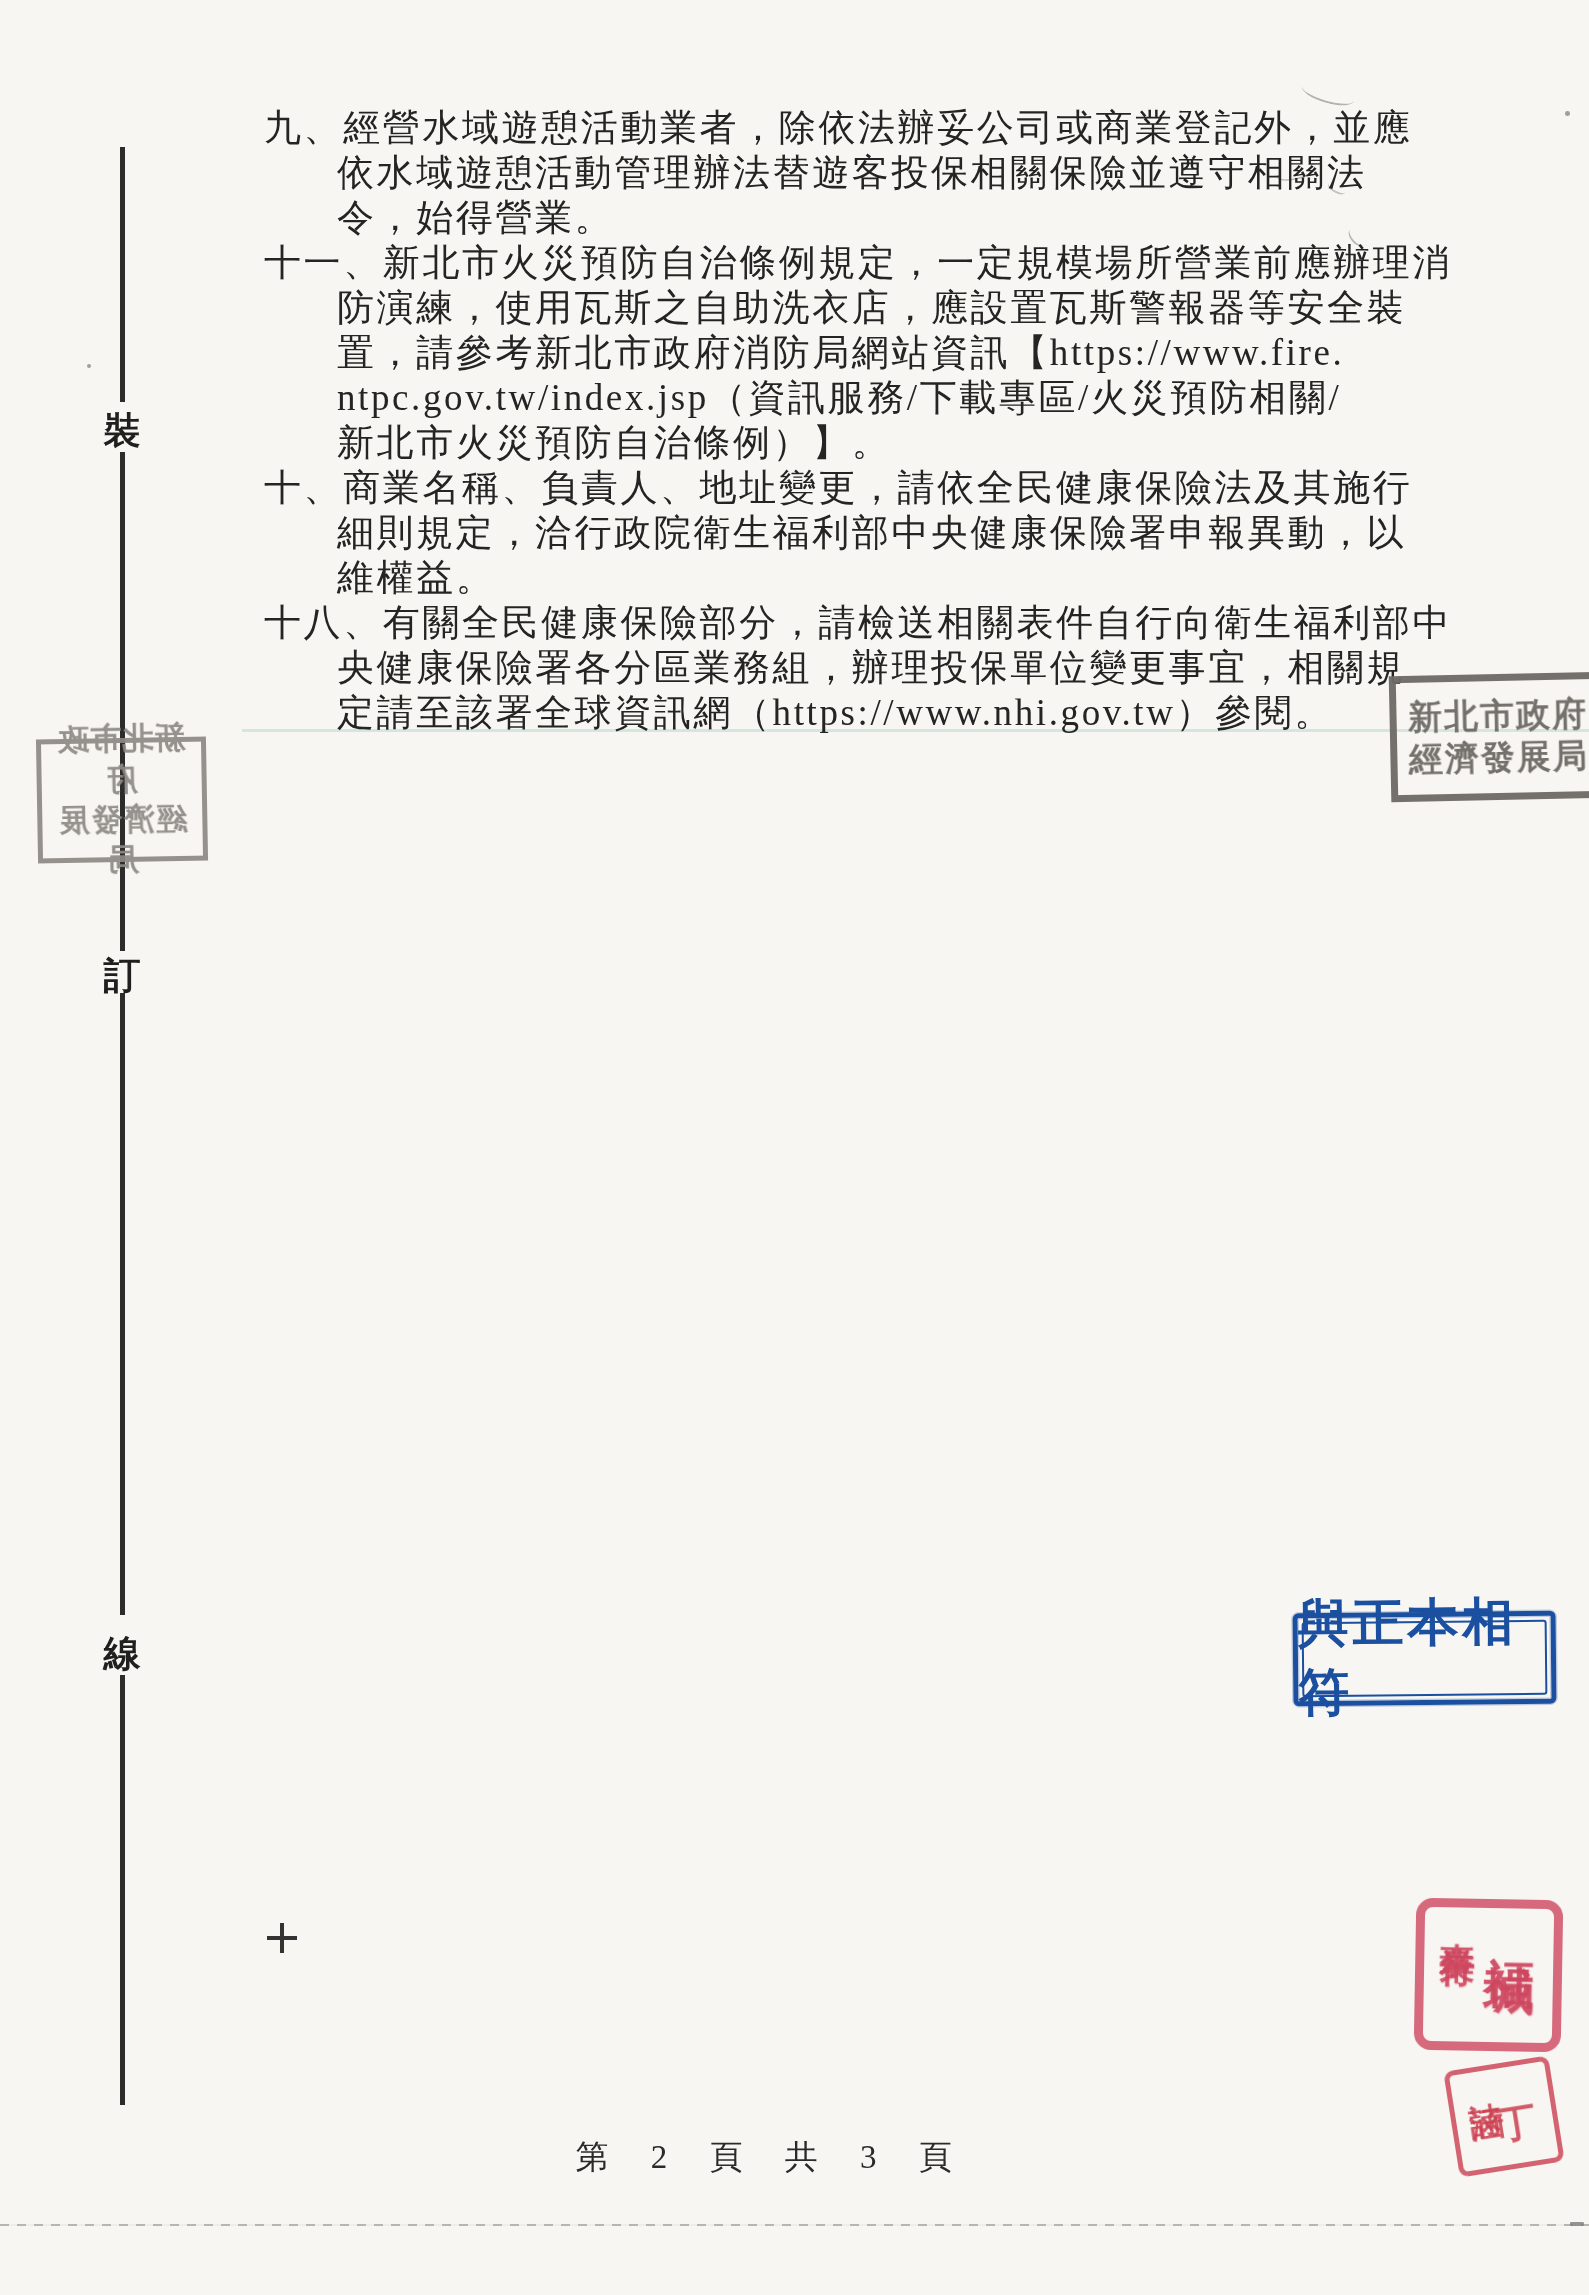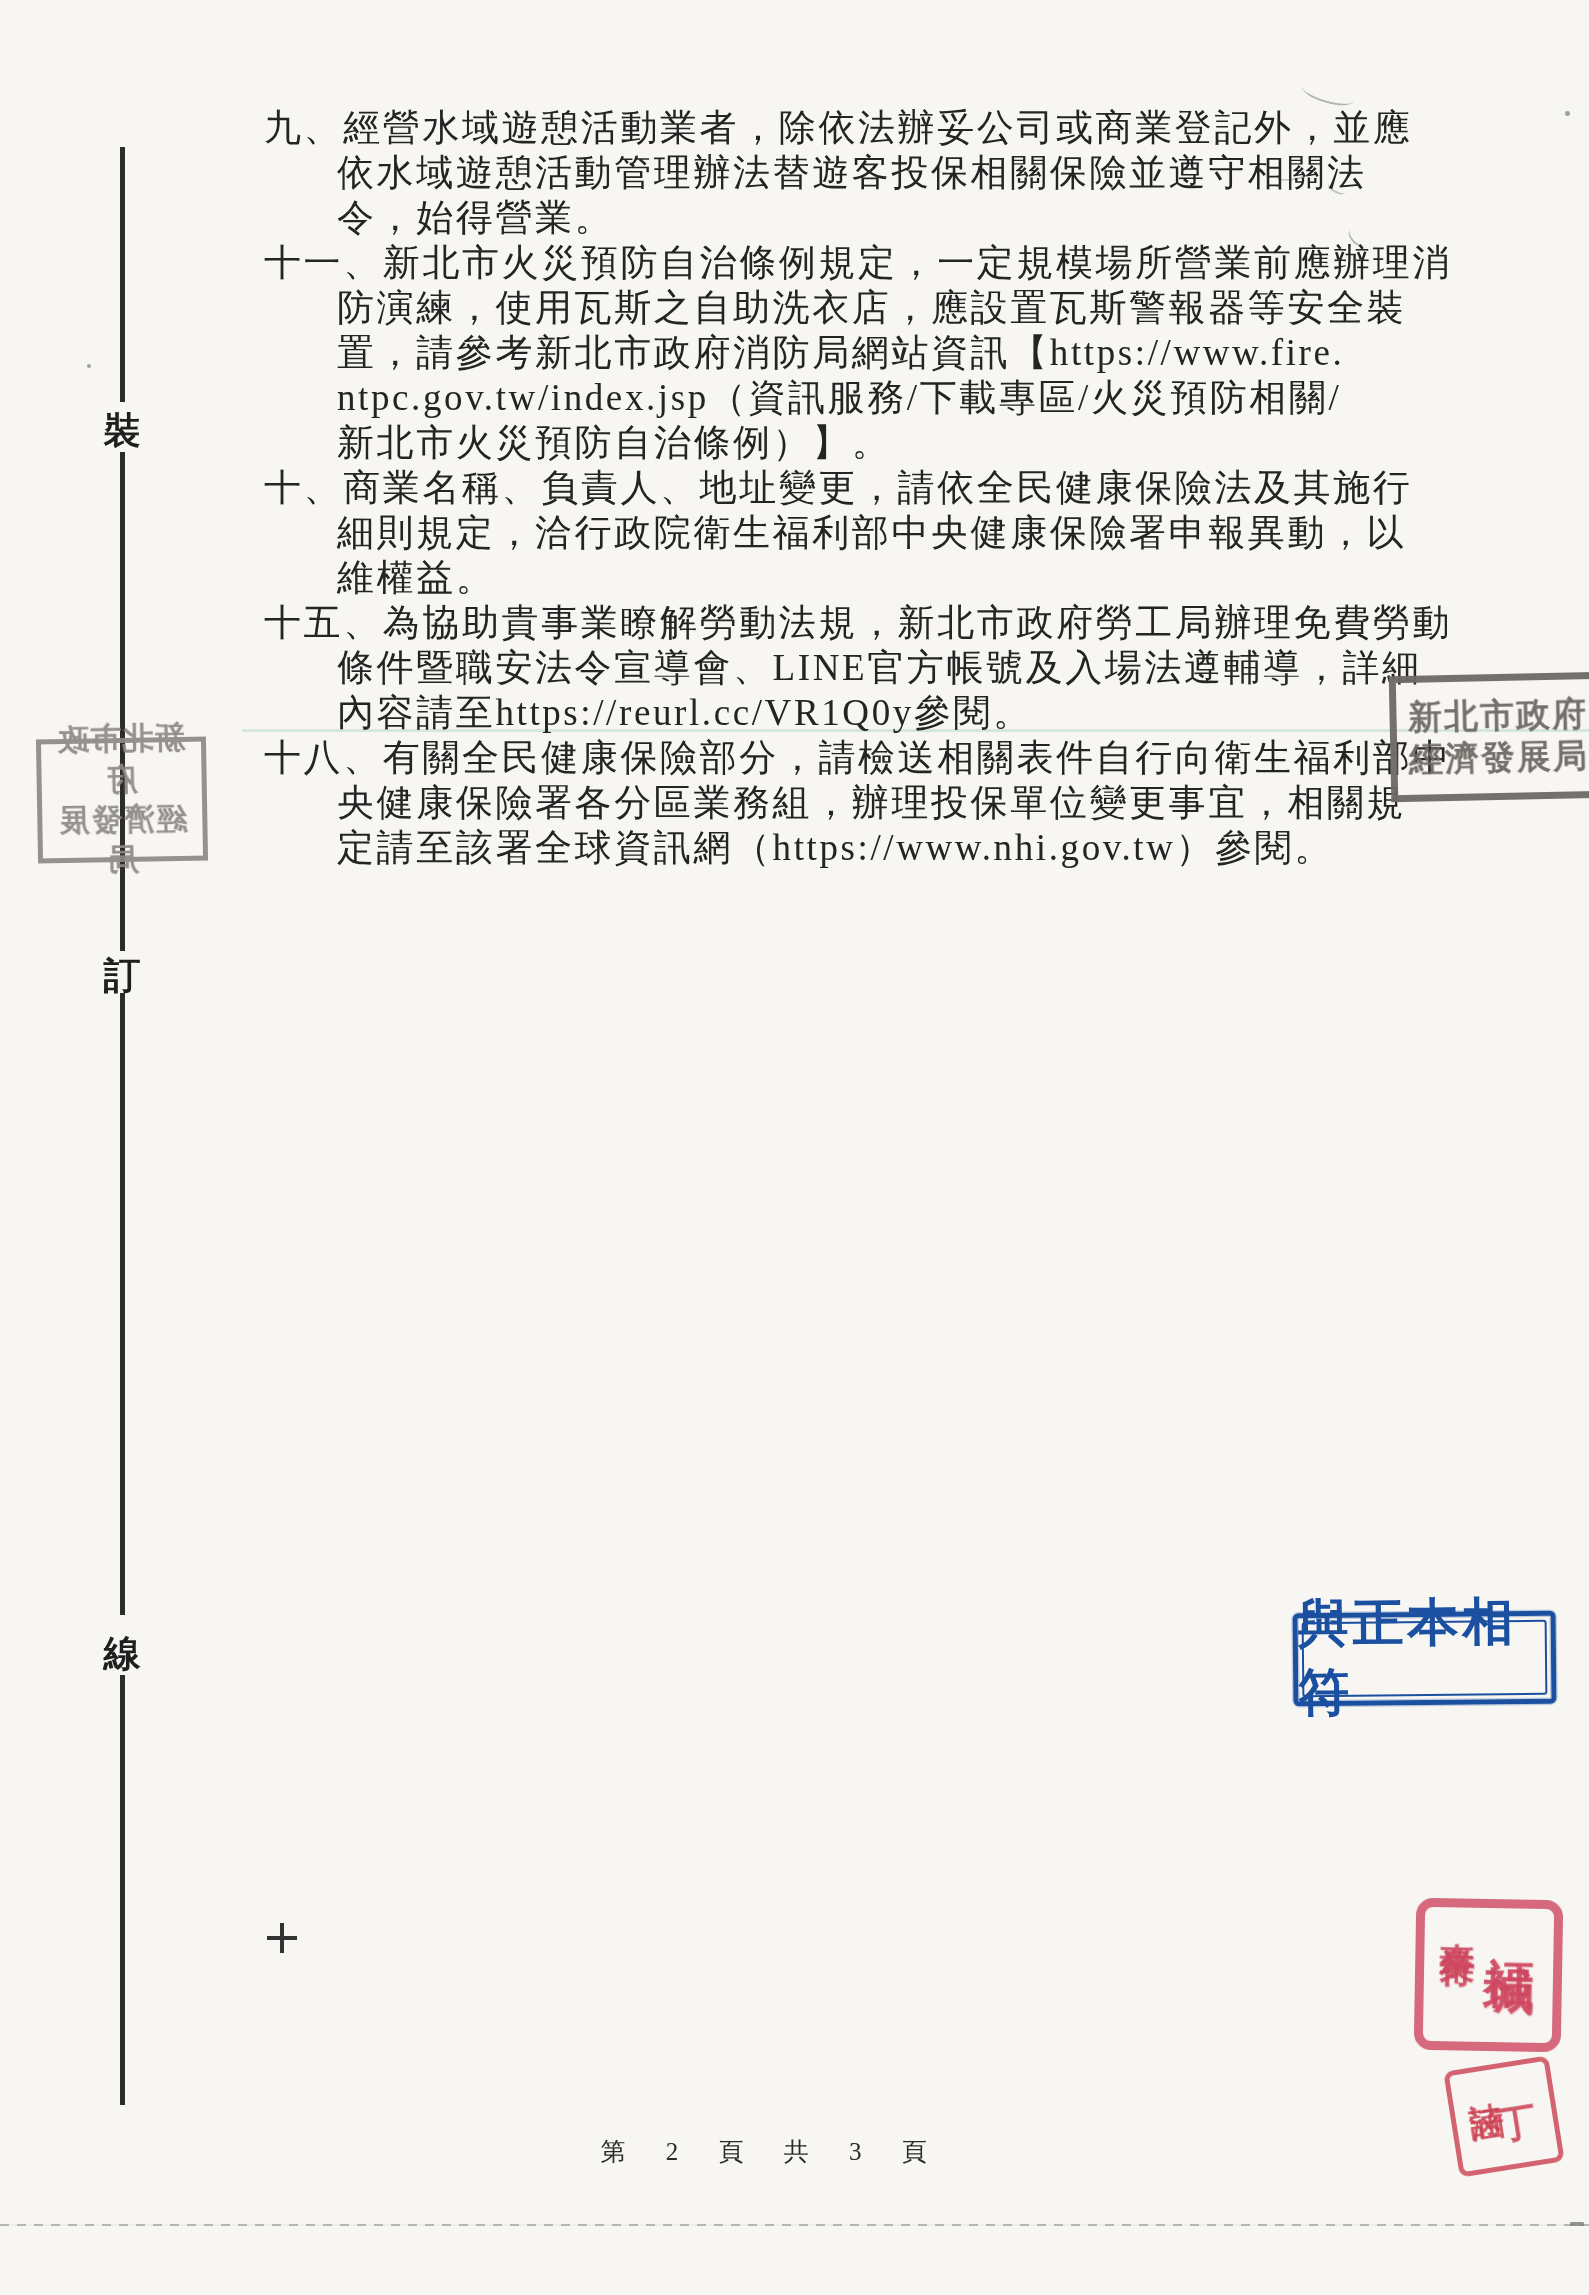--- a/index.html
+++ b/index.html
@@ -30,21 +30,21 @@
     position:absolute;left:264px;top:105px;width:1112px;
     font-size:37px;line-height:45px;letter-spacing:2.6px;
     white-space:nowrap;
   }
   .item{padding-left:73px;text-indent:-73px;}
   .item .num{font-weight:400;}
 
   
   #page-footer{
     position:absolute;left:0;top:2135px;width:1544px;text-align:center;
-    font-size:25px;letter-spacing:17px;color:#2a2a2a;
+    font-size:33px;letter-spacing:17px;color:#2a2a2a;
   }
 
   
   .gray-seal{
     position:absolute;box-sizing:border-box;
     display:flex;flex-direction:column;align-items:center;justify-content:center;
     font-weight:bold;text-align:center;
     filter:blur(0.5px);
   }
   #gray-seal-left{
@@ -167,23 +167,20 @@
     <span class="num">十一、</span><span class="body">新北市火災預防自治條例規定，一定規模場所營業前應辦理消<br>防演練，使用瓦斯之自助洗衣店，應設置瓦斯警報器等安全裝<br>置，請參考新北市政府消防局網站資訊【https://www.fire.<br>ntpc.gov.tw/index.jsp（資訊服務/下載專區/火災預防相關/<br>新北市火災預防自治條例）】。</span>
   </div>
 
   <div class="item">
     <span class="num">十、</span><span class="body">商業名稱、負責人、地址變更，請依全民健康保險法及其施行<br>細則規定，洽行政院衛生福利部中央健康保險署申報異動，以<br>維權益。</span>
   </div>
 
 
 
 
-  <div class="item">
-    <span class="num">十五、</span><span class="body">為協助貴事業瞭解勞動法規，新北市政府勞工局辦理免費勞動<br>條件暨職安法令宣導會、LINE官方帳號及入場法遵輔導，詳細<br>內容請至https://reurl.cc/VR1Q0y參閱。</span>
-  </div>
 
 
 
   <div class="item">
     <span class="num">十八、</span><span class="body">有關全民健康保險部分，請檢送相關表件自行向衛生福利部中<br>央健康保險署各分區業務組，辦理投保單位變更事宜，相關規<br>定請至該署全球資訊網（https://www.nhi.gov.tw）參閱。</span>
   </div>
 </div>
 
 <div class="gray-seal" id="gray-seal-left">
   <span class="seal-row">新北市政府</span>

